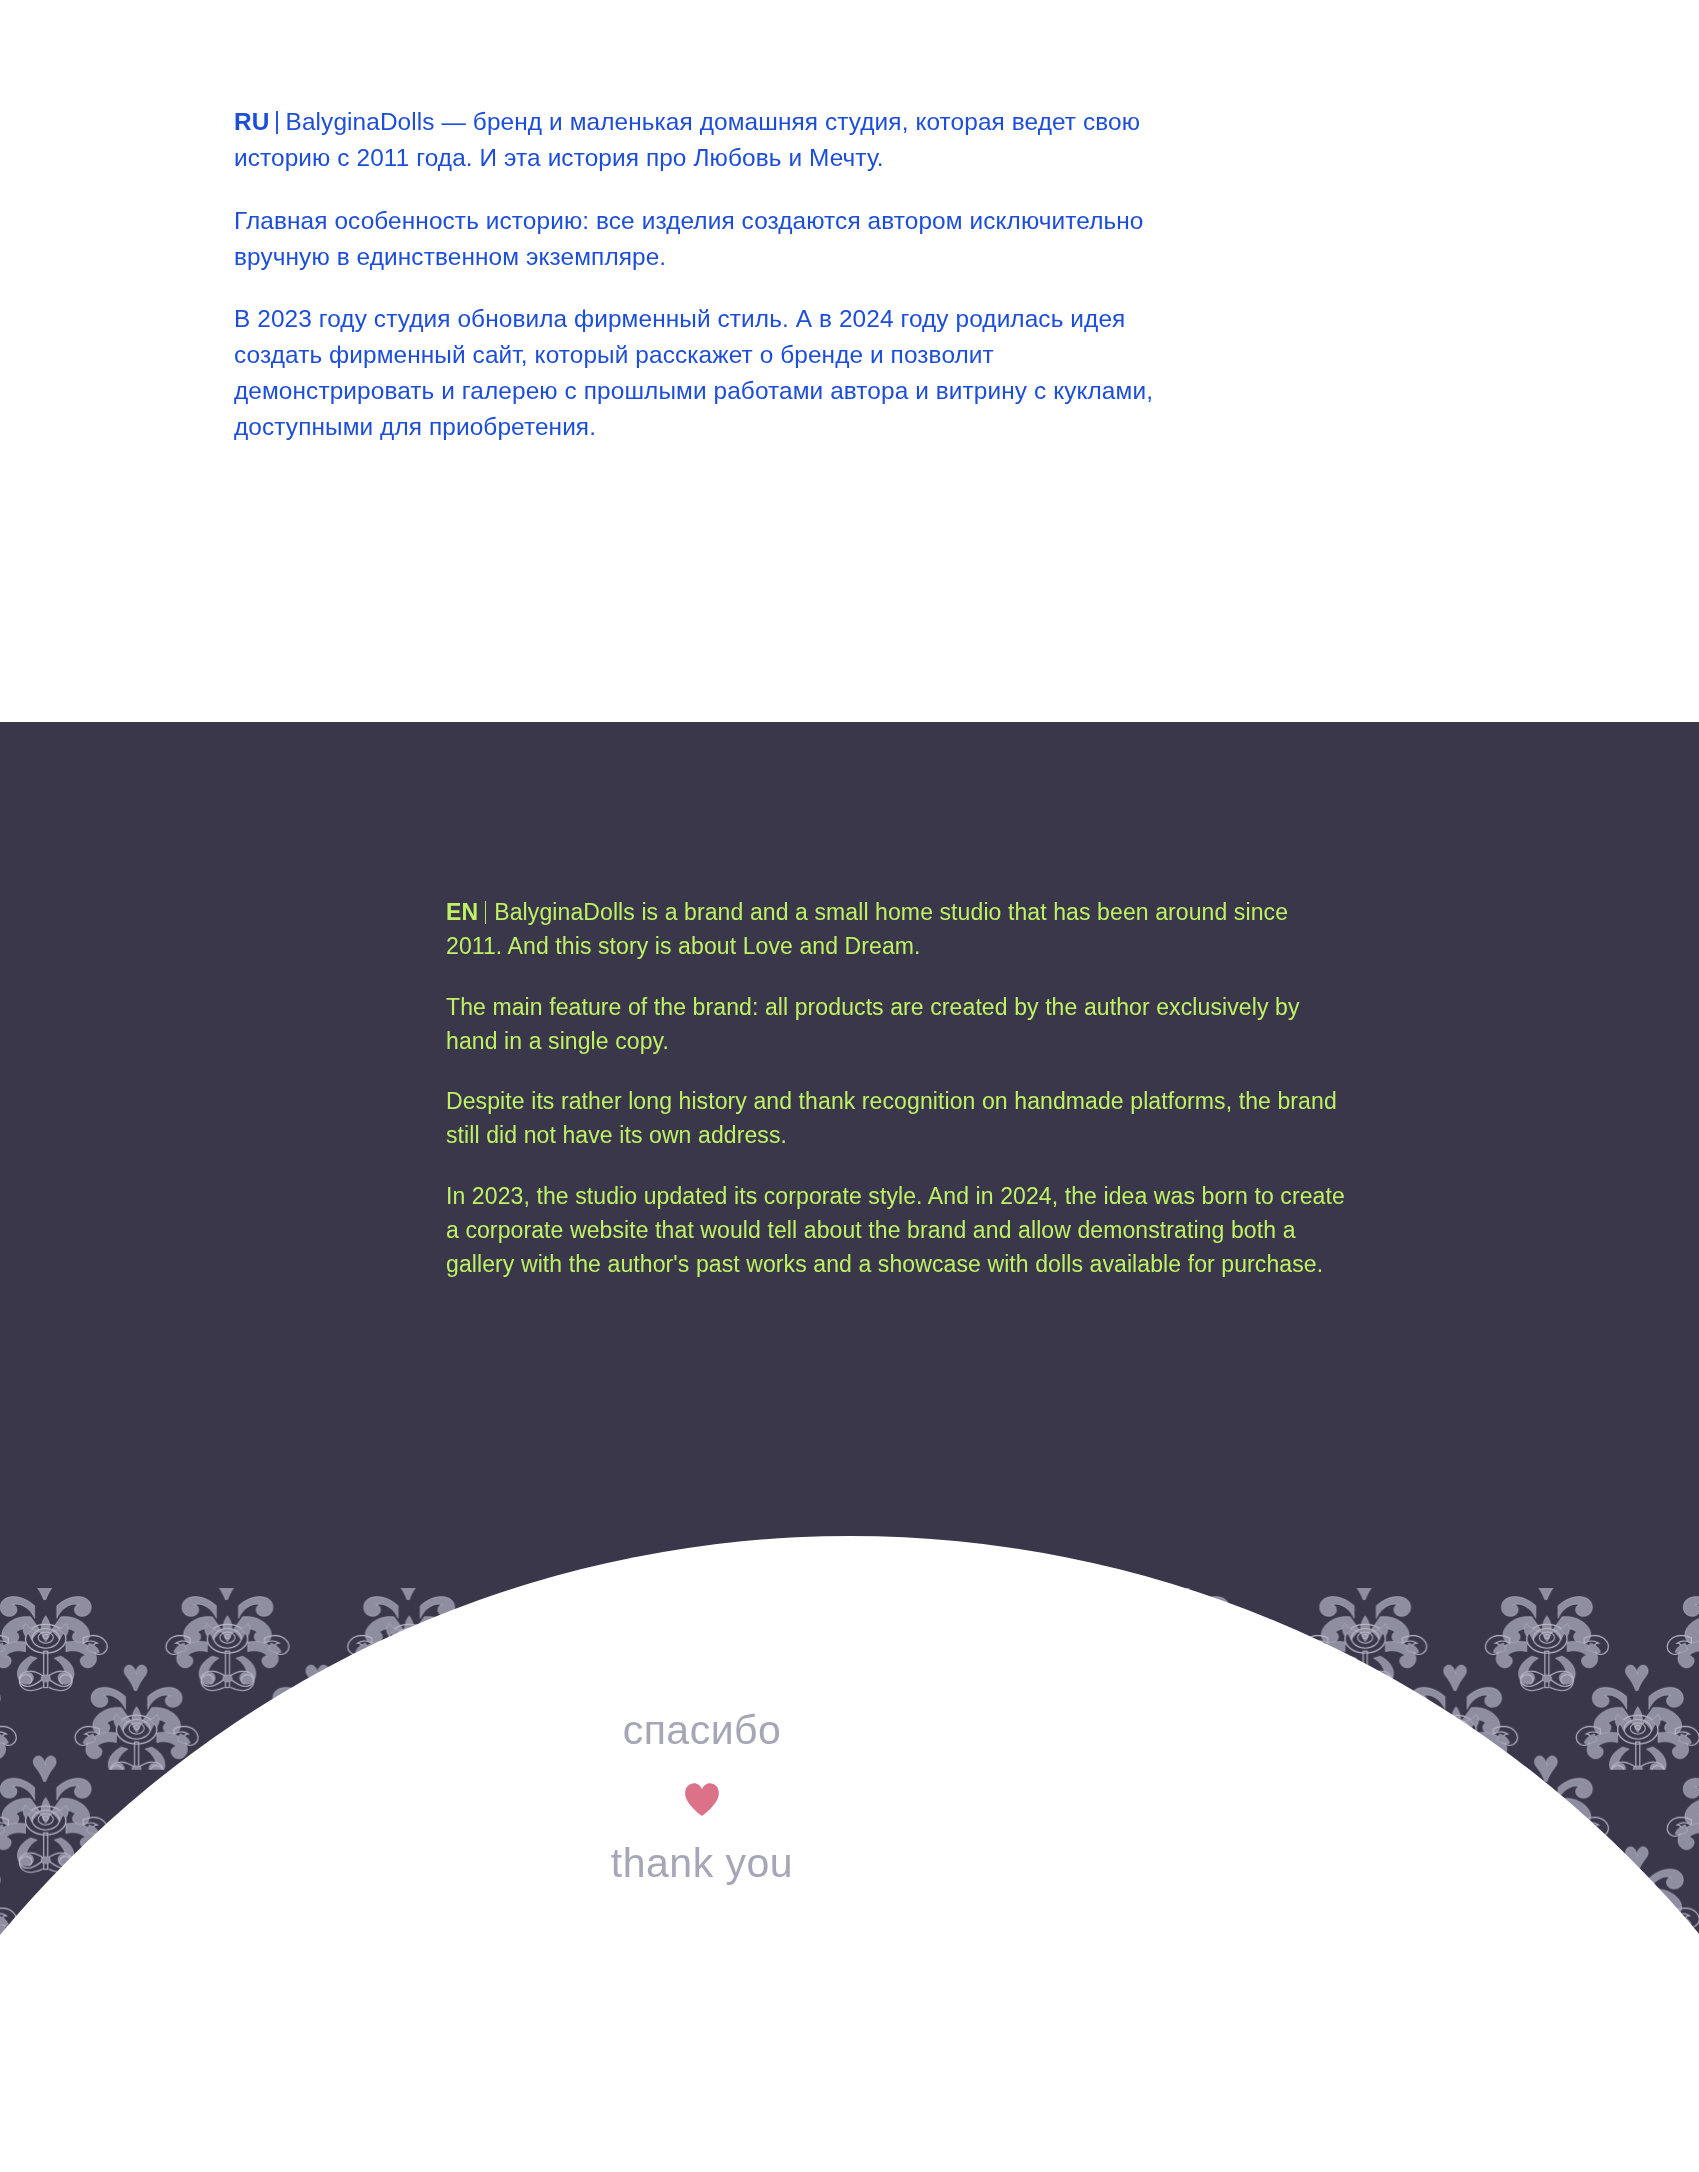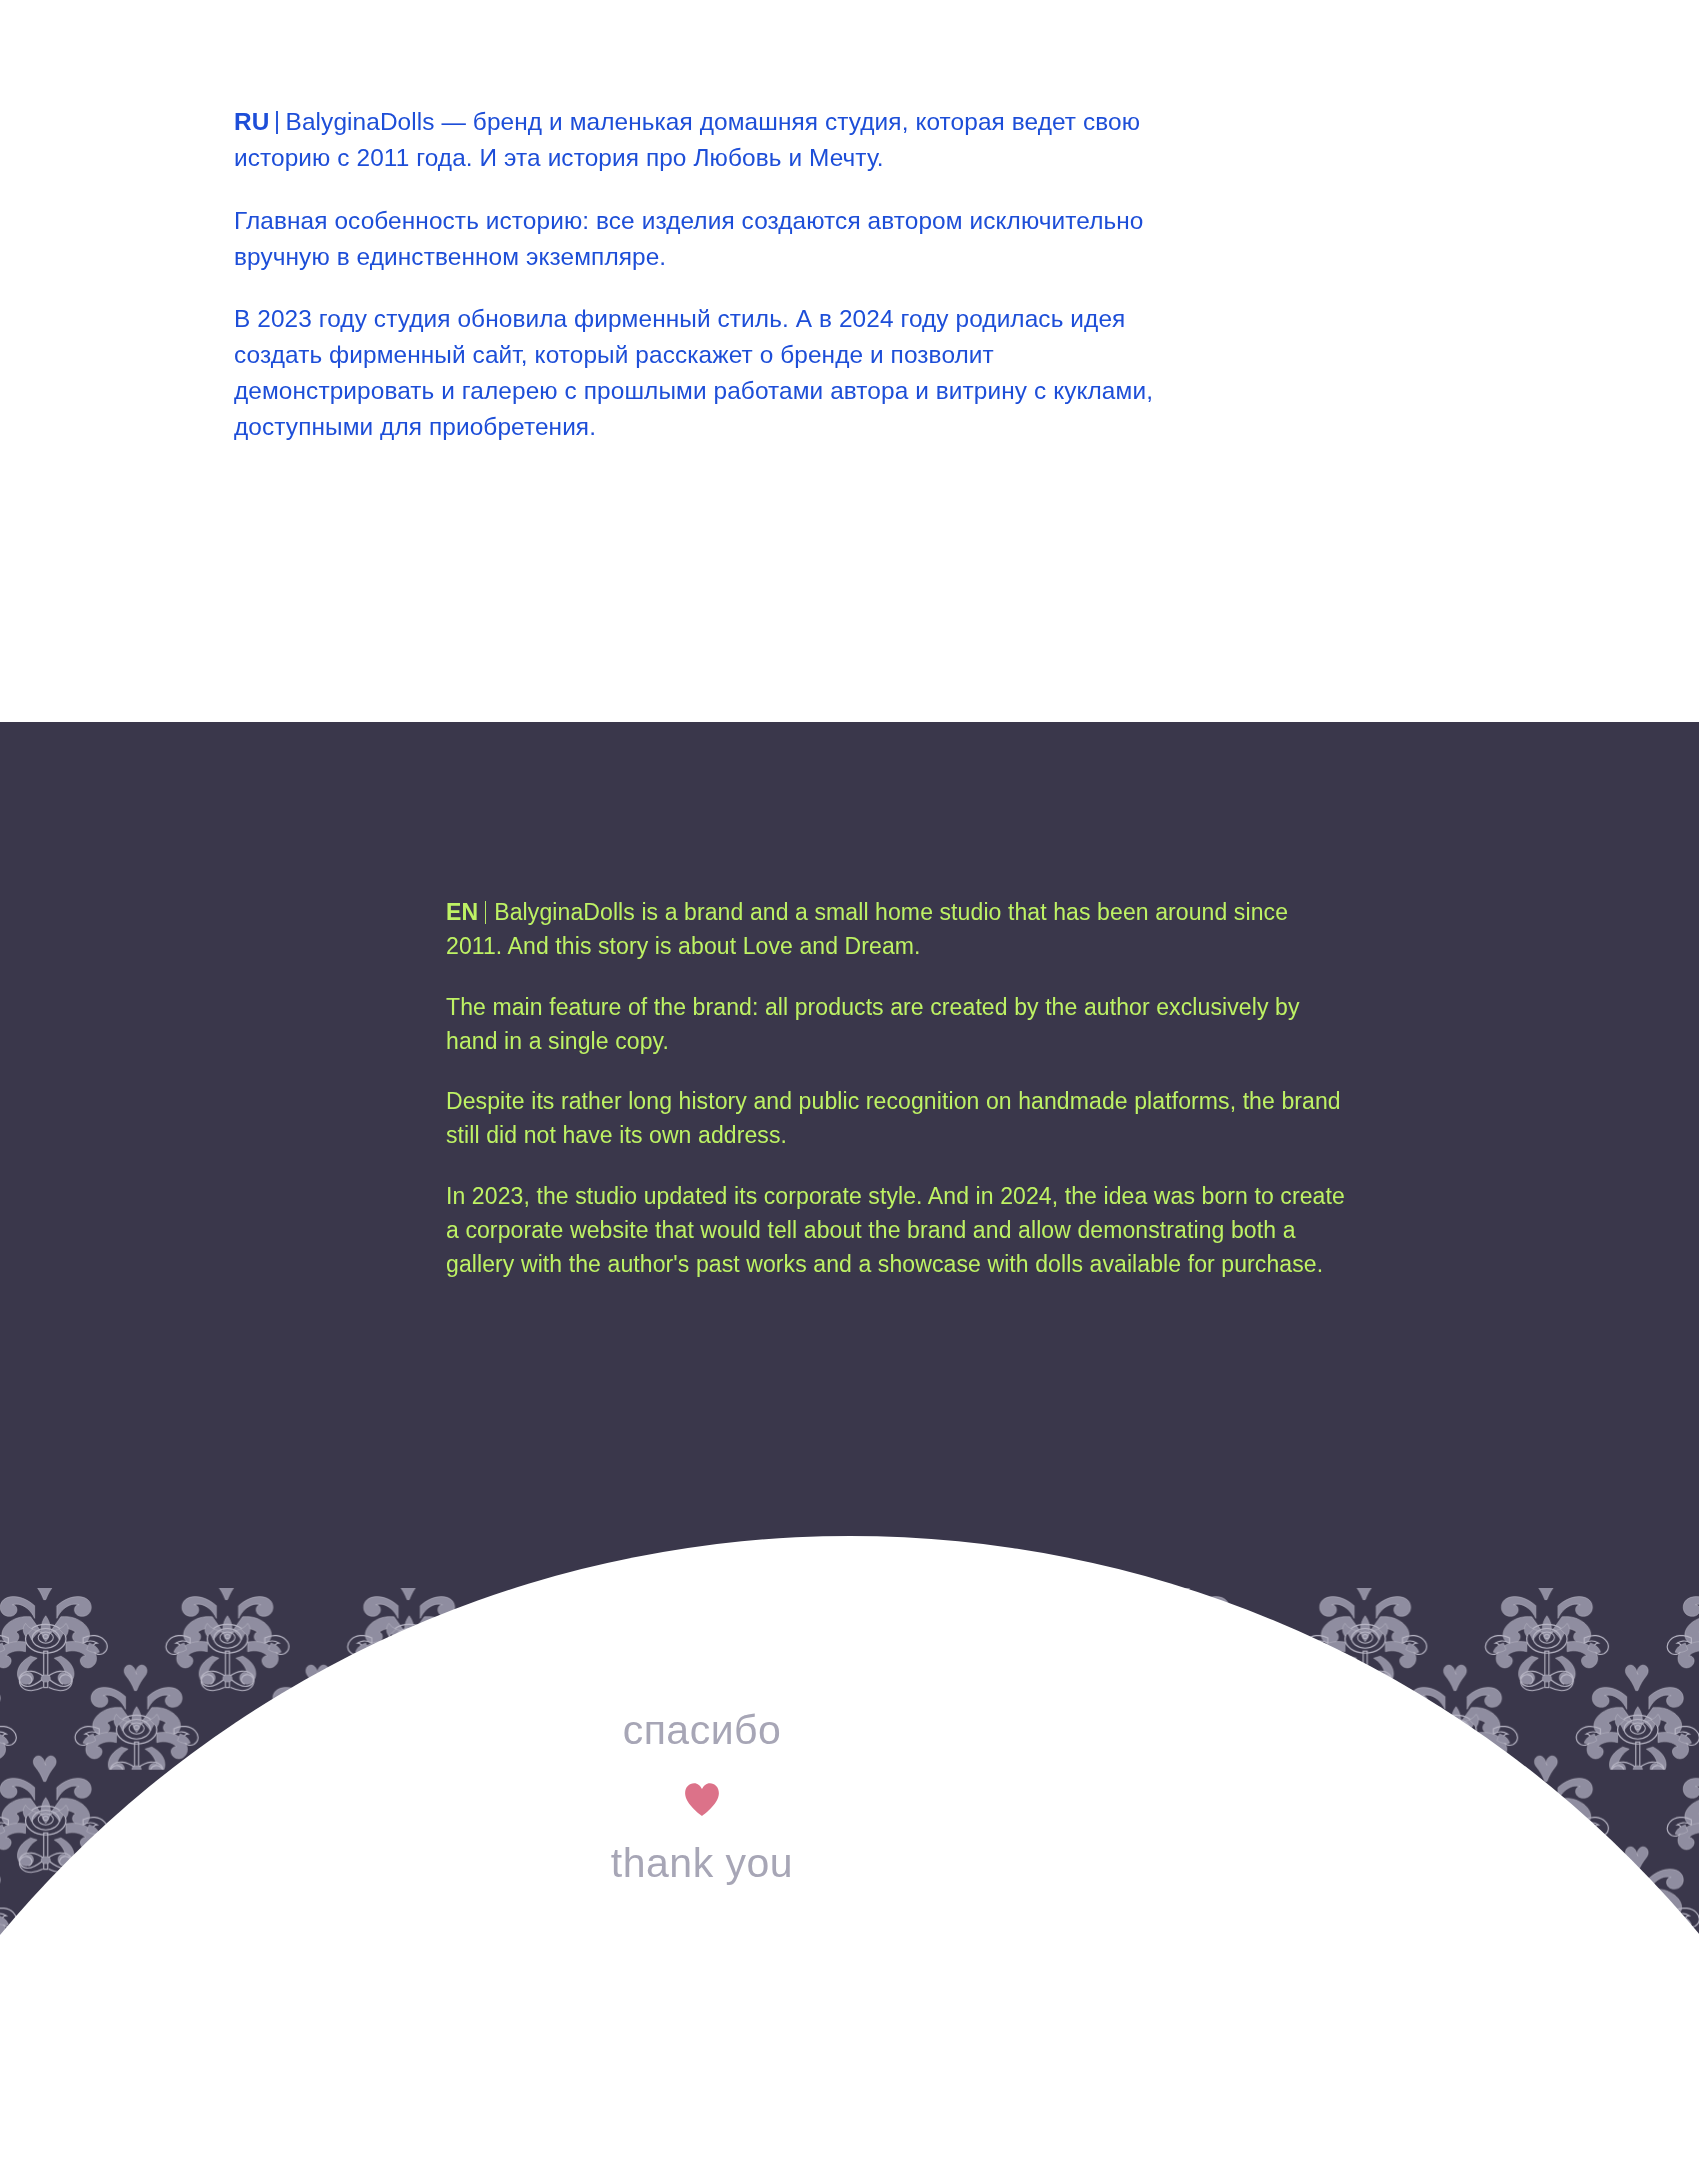--- a/index.html
+++ b/index.html
@@ -136,21 +136,21 @@
       <p>Главная особенность историю: все изделия создаются автором исключительно вручную в единственном экземпляре.</p>
       <p>В 2023 году студия обновила фирменный стиль. А в 2024 году родилась идея создать фирменный сайт, который расскажет о бренде и позволит демонстрировать и галерею с прошлыми работами автора и витрину с куклами, доступными для приобретения.</p>
     </div>
   </section>
 
   <section class="en-section">
 
     <div class="en-block">
       <p><span class="lang-tag">EN</span><span class="lang-bar"></span><span>BalyginaDolls is a brand and a small home studio that has been around since 2011. And this story is about Love and Dream.</span></p>
       <p>The main feature of the brand: all products are created by the author exclusively by hand in a single copy.</p>
-      <p>Despite its rather long history and public recognition on handmade platforms, the brand still did not have its own address.</p>
+      <p>Despite its rather long history and thank recognition on handmade platforms, the brand still did not have its own address.</p>
       <p>In 2023, the studio updated its corporate style. And in 2024, the idea was born to create a corporate website that would tell about the brand and allow demonstrating both a gallery with the author's past works and a showcase with dolls available for purchase.</p>
     </div>
 
     <svg class="damask left" viewBox="0 0 1400 1100" preserveAspectRatio="xMinYMin slice" aria-hidden="true">
       <defs>
         <g id="motif">
 
           <path d="M0,-78 c5,-13 11,-22 16,-28 c4,-5 6,-11 3,-17 c-3,-6 -11,-7 -16,-2 c-4,4 -5,10 -3,15
                    c-2,-5 -3,-11 -7,-15 c-5,-5 -13,-4 -16,2 c-3,6 -1,12 3,17 c5,6 11,15 16,28 z"></path>
           <path d="M22,-66 c14,-12 28,-18 42,-18 c16,0 26,9 26,21 c0,11 -8,18 -18,18 c-9,0 -15,-6 -15,-13

